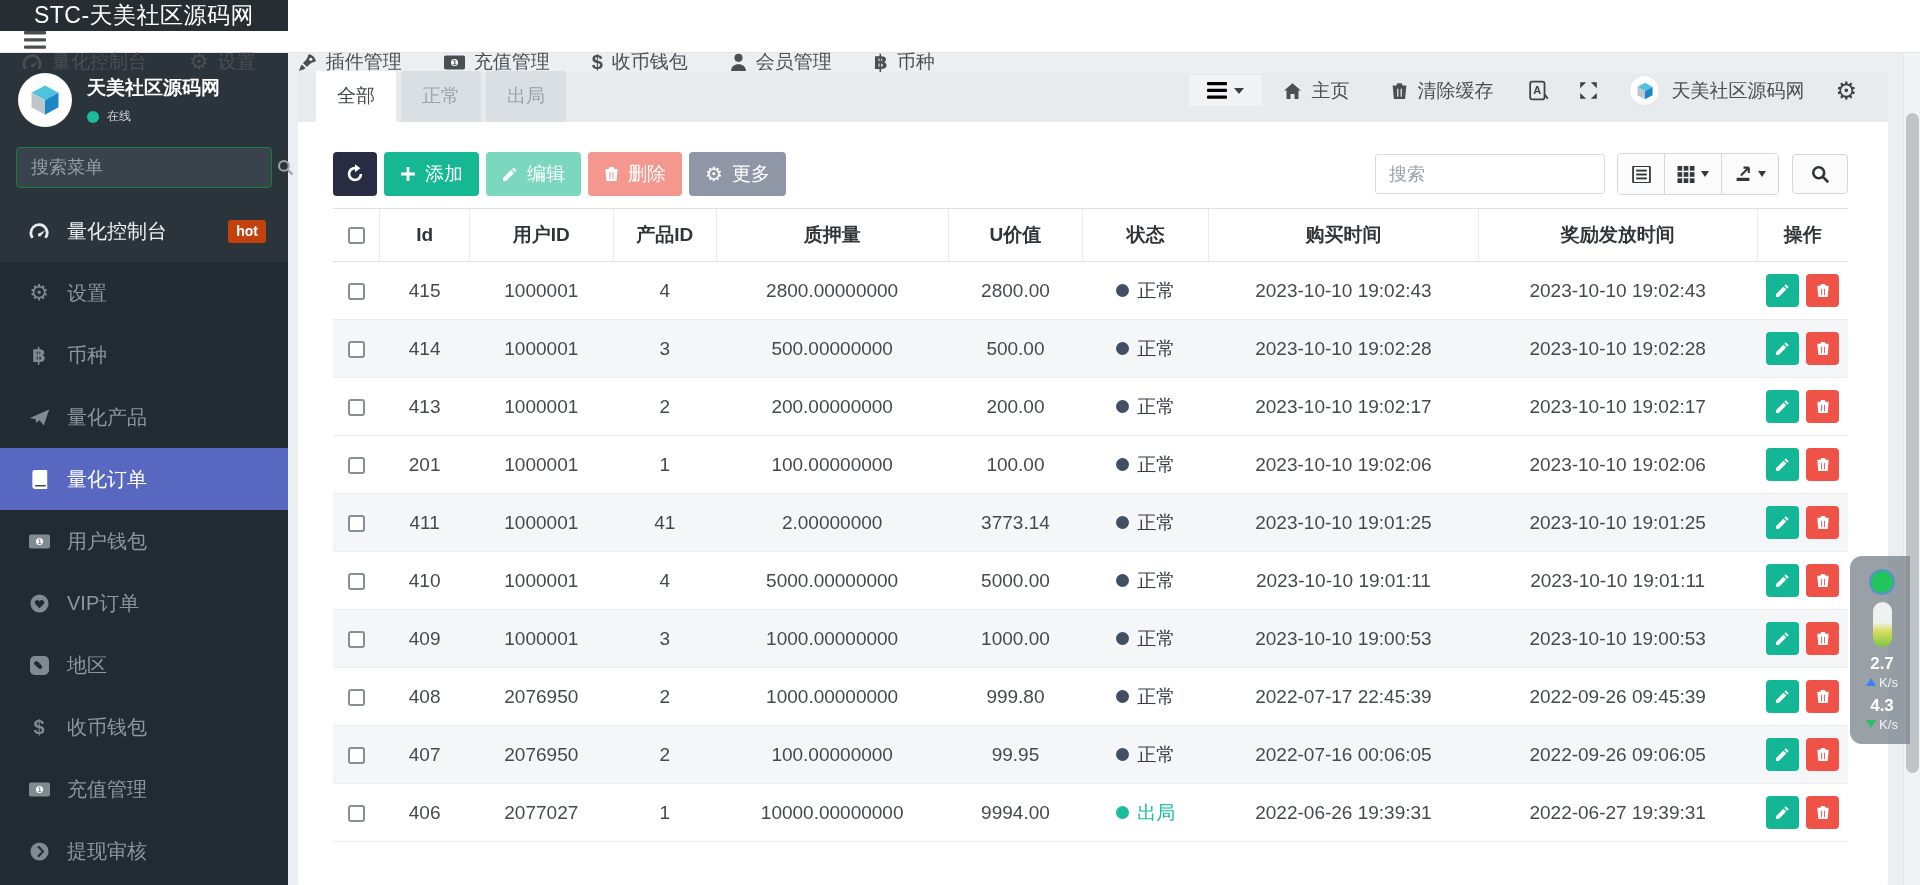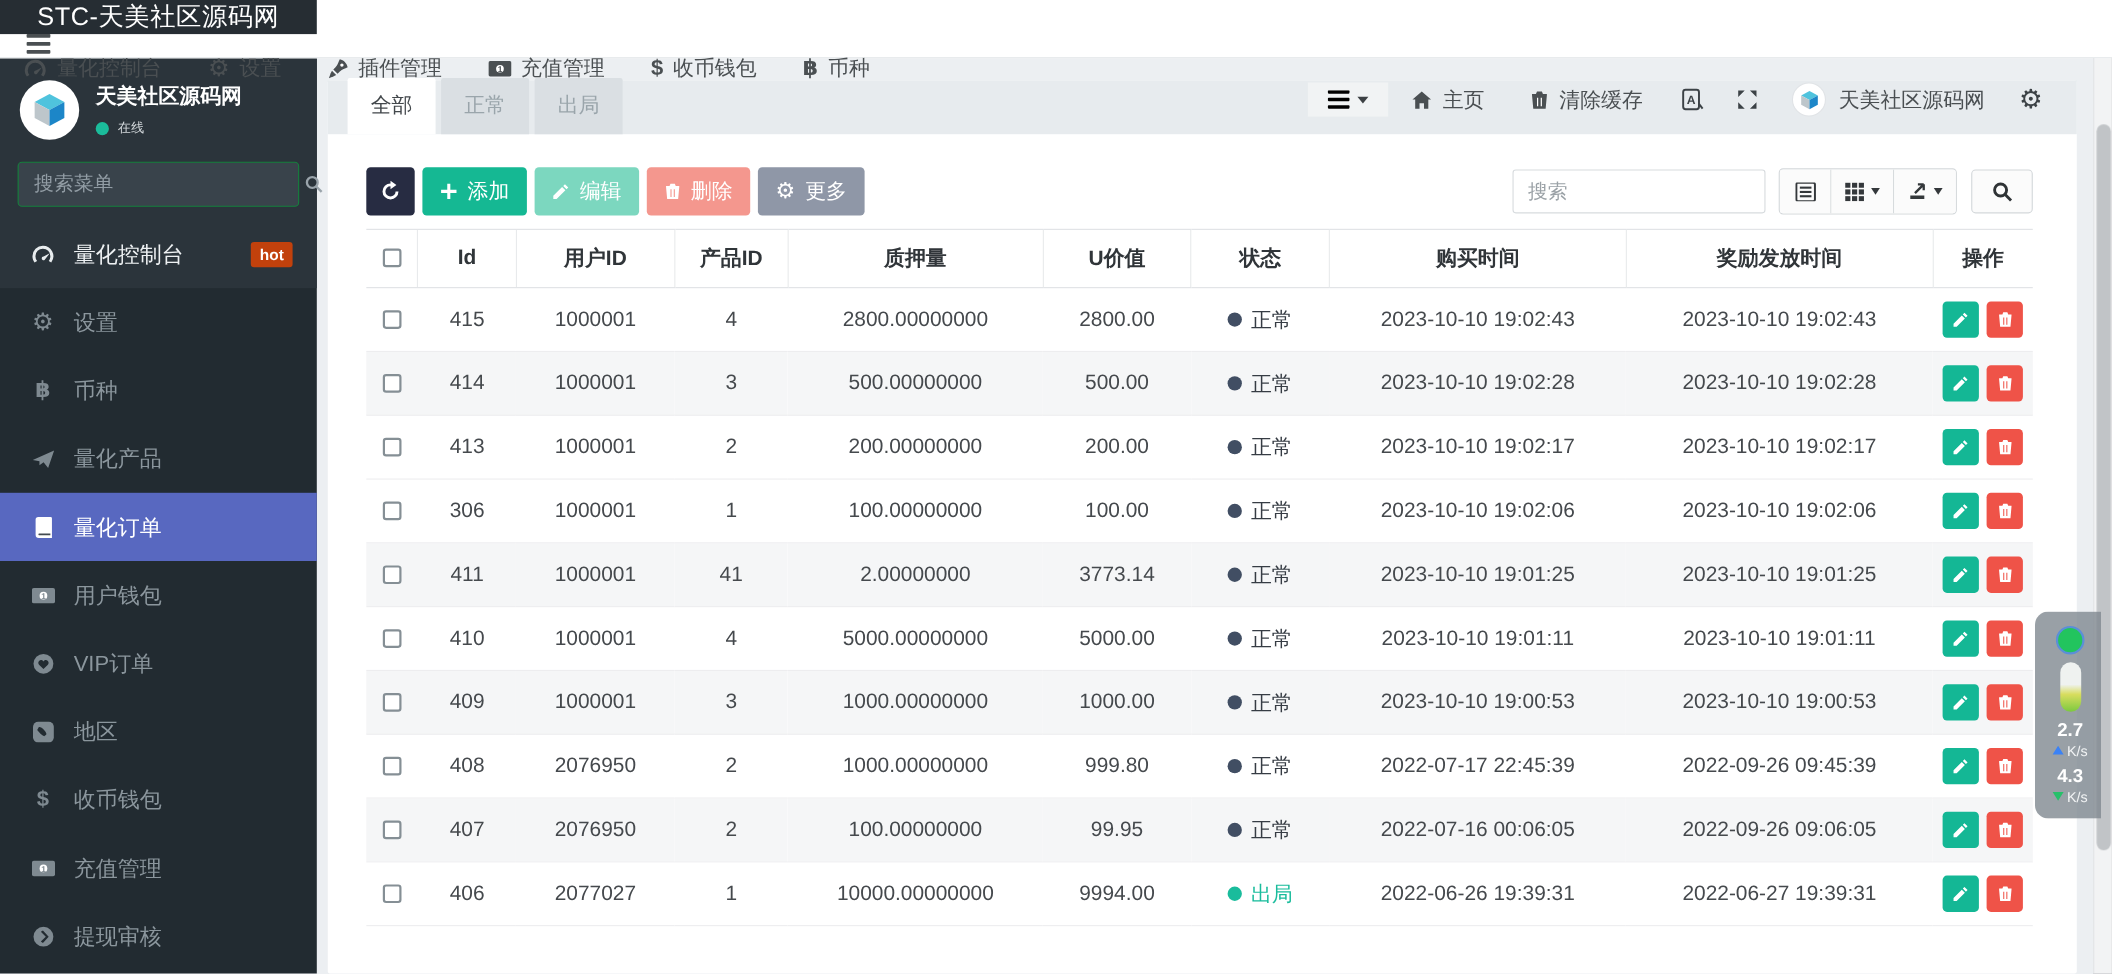--- a/index.html
+++ b/index.html
@@ -172,20 +172,29 @@
             <text x="9" y="9.4" font-size="6.5" text-anchor="middle" fill="currentColor" font-weight="bold">1</text>
           </svg>
         </span>
         <span>充值管理</span>
       </div>
       <div class="nav-item">
         <span class="icon">
           <span class="glyph" style="font-weight:bold;">$</span>
         </span>
         <span>收币钱包</span>
+      </div>
+      <div class="nav-item">
+        <span class="icon">
+          <svg width="17" height="18" viewBox="0 0 14 15" fill="currentColor">
+            <circle cx="7" cy="4" r="3.4"></circle>
+            <path d="M.8 15c0-3.4 2.8-5.6 6.2-5.6s6.2 2.2 6.2 5.6z"></path>
+          </svg>
+        </span>
+        <span>会员管理</span>
       </div>
       <div class="nav-item">
         <span class="icon">
           <span class="glyph" style="font-weight:bold;">฿</span>
         </span>
         <span>币种</span>
       </div>
     </div>
 
   <div class="nav-right">
@@ -584,21 +593,21 @@
                       <path d="M1 4h12l-1 11H2zM5 1h4l.8 2H13v1H1V3h3.2z"></path>
                       <path fill="#ef5348" d="M5 6h1v7H5zm3 0h1v7H8z"></path>
                     </svg>
         </button>
       </span>
     </td>
   </tr>
 
   <tr>
     <td><span class="cb"></span></td>
-    <td class="c-id">306</td>
+    <td class="c-id">201</td>
     <td class="c-uid">1000001</td>
     <td class="c-pid">1</td>
     <td class="c-pledge">100.00000000</td>
     <td class="c-uval">100.00</td>
     <td><span class="status-cell st-normal">
                   <span class="status-dot"></span>
                   <span class="status-text">正常</span>
                 </span></td>
     <td class="c-buy">2023-10-10 19:02:06</td>
     <td class="c-reward">2023-10-10 19:02:06</td>

